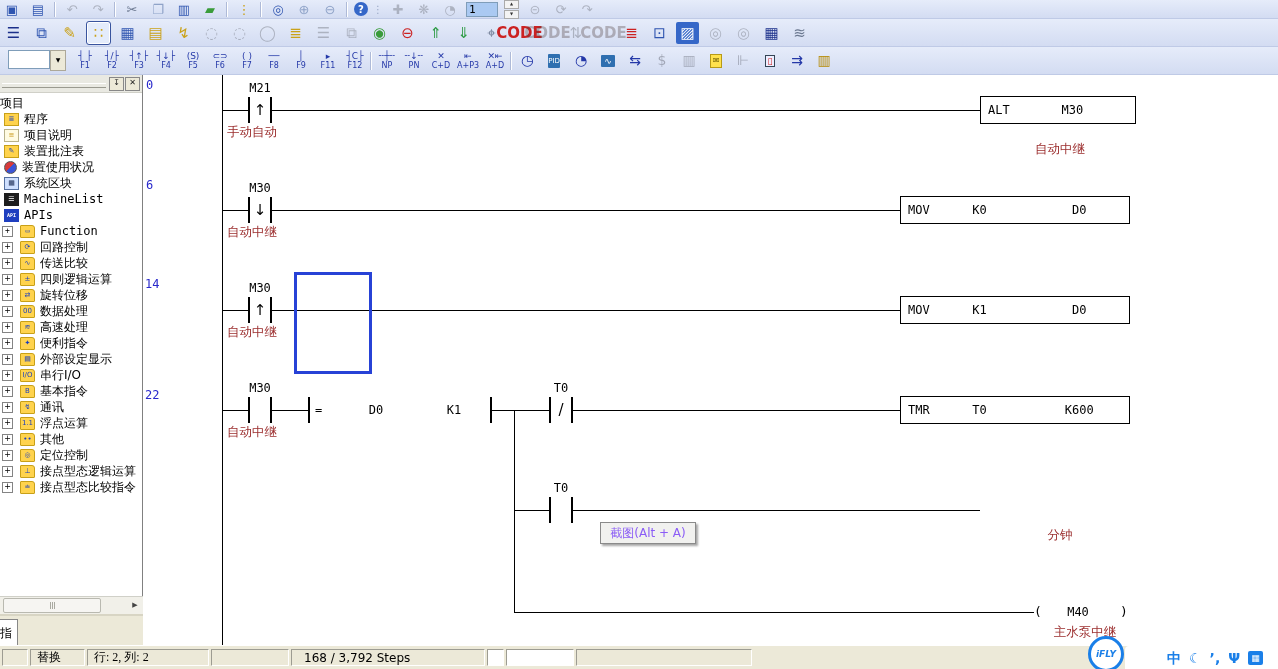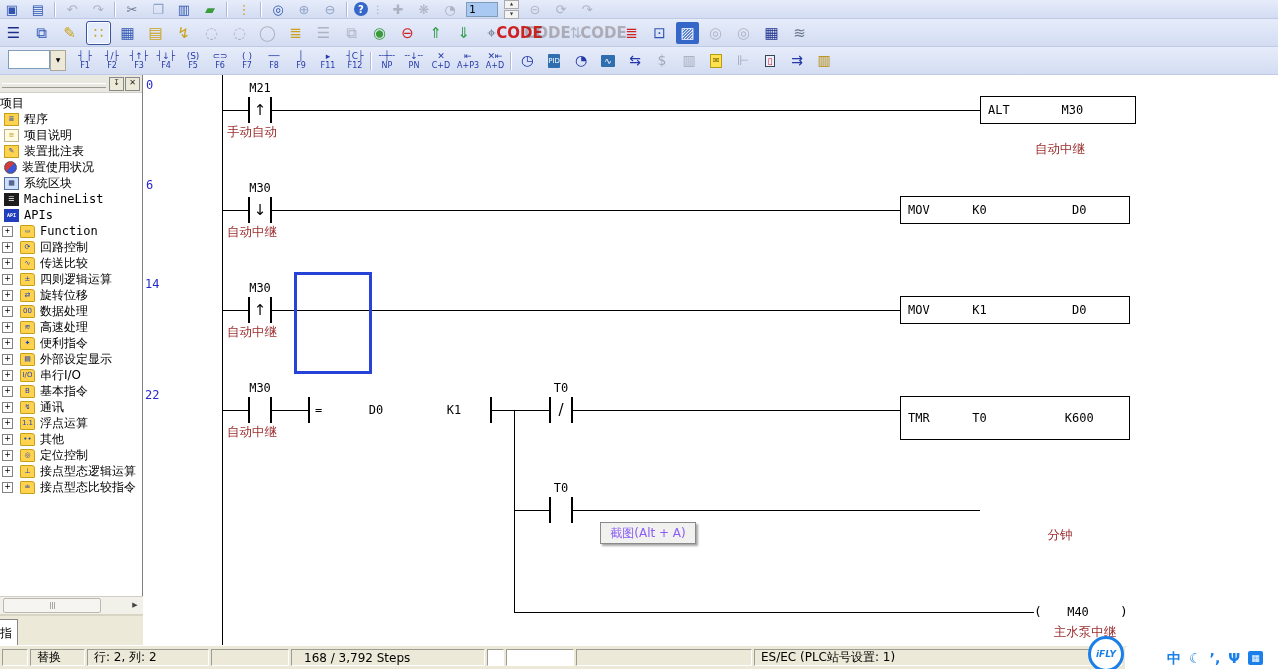--- a/index.html
+++ b/index.html
@@ -673,21 +673,21 @@
     <span class="dev" style="left:209px;top:328px;width:48px;">D0</span>
     <span class="dev" style="left:287px;top:328px;width:48px;">K1</span>
     <div class="tick" style="left:347px;top:322px;"></div>
     <div class="hl" style="left:349px;top:335px;width:57px;"></div>
 
     <div class="contact" style="left:406px;top:322px;">
         <span class="sym">/</span>
       </div>
     <span class="dev" style="left:394px;top:306px;width:48px;">T0</span>
     <div class="hl" style="left:430px;top:335px;width:327px;"></div>
-    <div class="opbox" style="left:757px;top:321px;width:230px;height:44px;">
+    <div class="opbox" style="left:757px;top:321px;width:230px;height:28px;">
       <span class="op">TMR</span>
       <span class="arg">T0</span>
       <span class="arg">K600</span>
     </div>
 
     <div class="vl" style="left:371px;top:335px;height:203px;"></div>
 
     <div class="hl" style="left:371px;top:435px;width:35px;"></div>
     <div class="contact" style="left:406px;top:422px;">
         <span class="sym"></span>
@@ -701,27 +701,26 @@
     <span class="dev" style="left:905px;top:530px;width:60px;">M40</span>
     <span class="cpar" style="left:977px;top:529px;">)</span>
     <span class="cmt ctr" style="left:887px;top:549px;width:110px;">主水泵中继</span>
 
     <div id="tooltip">截图(Alt + A)</div>
   </div>
 
   <div id="statusbar">
     <div class="seg" style="left:2px;width:26px;"></div>
     <div class="seg" style="left:30px;width:55px;">替换</div>
-    <div class="seg" style="left:87px;width:122px;">行: 2, 列: 2</div>
+    <div class="seg" style="left:87px;width:122px;font-family:Liberation Serif, serif;">行: 2, 列: 2</div>
     <div class="seg" style="left:211px;width:78px;"></div>
     <div class="seg" style="left:291px;width:194px;padding-left:12px;">168 / 3,792 Steps</div>
     <div class="seg white" style="left:487px;width:17px;"></div>
     <div class="seg white" style="left:506px;width:68px;"></div>
     <div class="seg" style="left:576px;width:176px;"></div>
-    <div class="seg" style="left:754px;width:368px;">ES/EC (PLC站号设置: 1)</div>
     <div id="ime">
       <div id="imelogo">iFLY</div>
       <span class="imeic">中</span>
       <span class="imeic">☾</span>
       <span class="imeic">’,</span>
       <span class="imeic">Ψ</span>
       <span class="kbd">▦</span>
     </div>
   </div>
 

